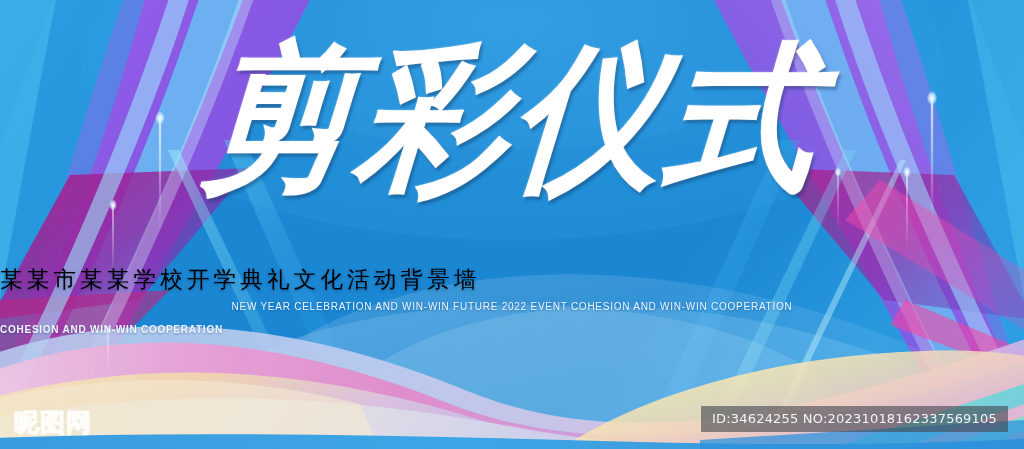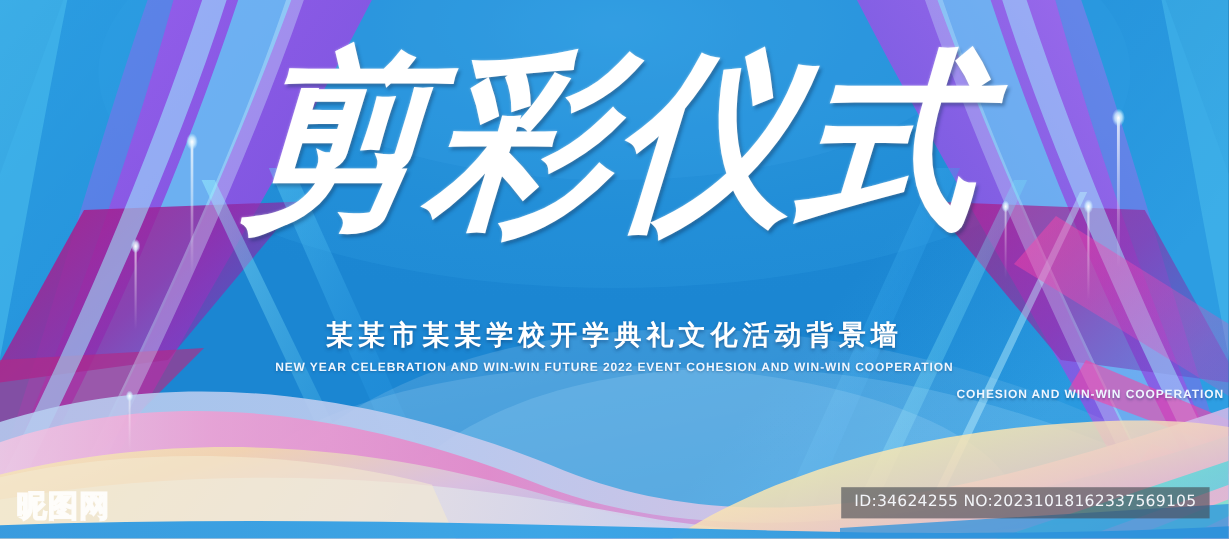--- a/index.html
+++ b/index.html
@@ -49,45 +49,44 @@
     text-shadow:
        2px 3px 3px rgba(8, 40, 80, 0.40),
        0 0 2px rgba(255,255,255,0.55);
     white-space: nowrap;
     transform: skewX(-4deg) scaleY(1.06);
   }
   .sub-cn {
     position: absolute;
     left: 0; right: 0;
     top: 264px;
-    text-align: center;
-    color: #ffffff;
+    color: #000000;
     font-size: 22.5px;
     letter-spacing: 4.2px;
-    font-weight: 700;
+    font-weight: 400;
     text-shadow: 0 1px 3px rgba(10,45,90,.45);
     white-space: nowrap;
   }
   .sub-en-1 {
     position: absolute;
     left: 0; right: 0;
     top: 301px;
     text-align: center;
     color: #eef6ff;
     font-size: 10px;
     letter-spacing: 0.75px;
-    font-weight: 700;
+    font-weight: 400;
     white-space: nowrap;
     text-shadow: 0 1px 2px rgba(10,45,90,.35);
   }
   .sub-en-2 {
     position: absolute;
-    left: 0; right: 4px;
+    left: 0; right: 16px;
     top: 324px;
-    text-align: right;
+    text-align: left;
     color: #eef6ff;
     font-size: 10px;
     letter-spacing: 0.75px;
     font-weight: 700;
     white-space: nowrap;
     text-shadow: 0 1px 2px rgba(10,45,90,.35);
   }
 
   
   .watermark {

